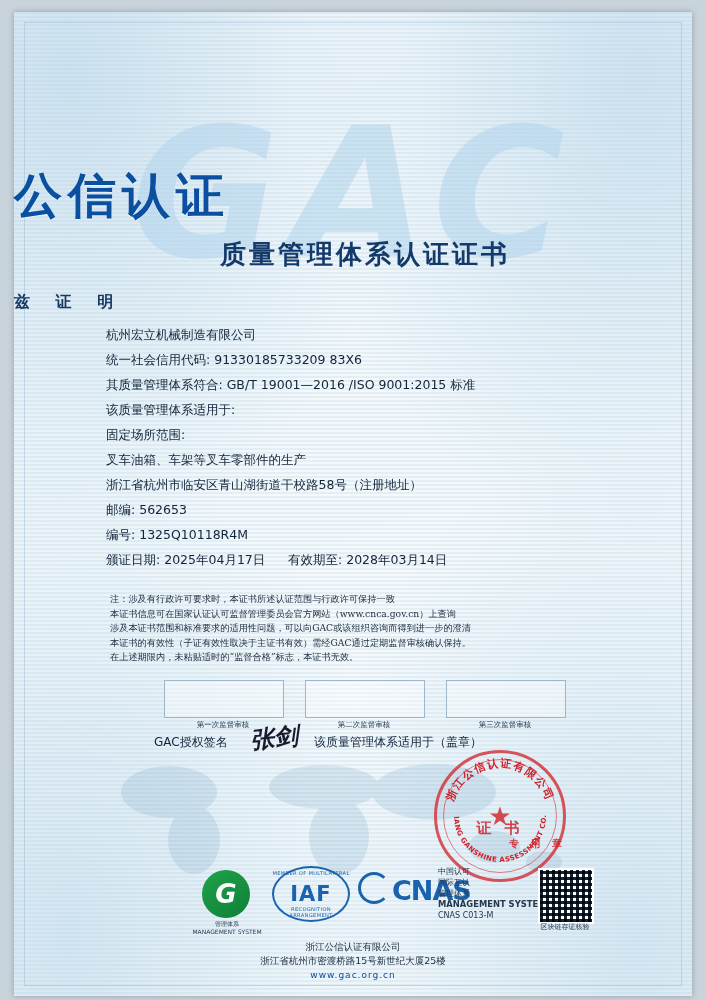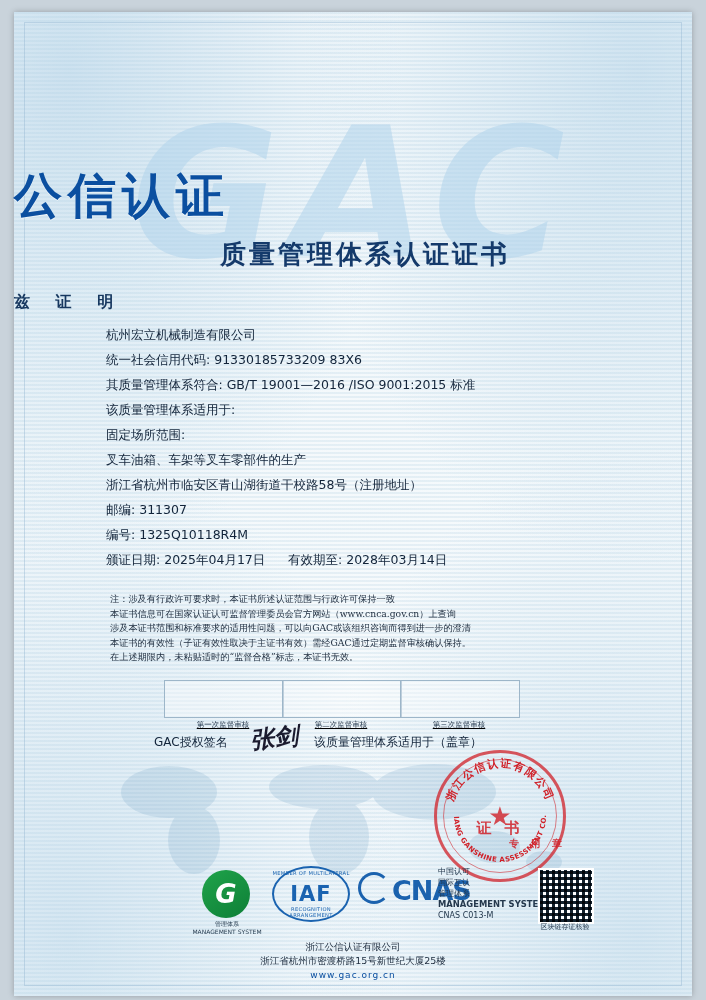--- a/index.html
+++ b/index.html
@@ -158,22 +158,21 @@
     color: #1b2a3c;
   }
   .notes div { white-space: nowrap; }
 
   .surv-boxes {
     position: absolute;
     left: 150px;
     top: 668px;
     width: 400px;
     display: flex;
-    justify-content: flex-start;
-    text-decoration: underline;
+    justify-content: space-between;
   }
   .surv-box {
     width: 118px;
   }
   .surv-box .box {
     width: 118px;
     height: 36px;
     border: 1px solid #9db6c9;
     background: rgba(255,255,255,0.35);
   }
@@ -441,21 +440,21 @@
       <div class="attest">兹 证 明</div>
 
       <div class="body-block">
         <div>杭州宏立机械制造有限公司</div>
         <div>统一社会信用代码: 91330185733209 83X6</div>
         <div>其质量管理体系符合: GB/T 19001—2016 /ISO 9001:2015 标准</div>
         <div>该质量管理体系适用于:</div>
         <div>固定场所范围:</div>
         <div>叉车油箱、车架等叉车零部件的生产</div>
         <div>浙江省杭州市临安区青山湖街道干校路58号（注册地址）</div>
-        <div>邮编: 311307</div>
+        <div>邮编: 562653</div>
         <div>编号: 1325Q10118R4M</div>
         <div class="row-dates">
           <span>颁证日期: 2025年04月17日</span>
           <span class="valid">有效期至: 2028年03月14日</span>
         </div>
       </div>
 
       <div class="notes">
         <div>注：涉及有行政许可要求时，本证书所述认证范围与行政许可保持一致</div>
         <div>本证书信息可在国家认证认可监督管理委员会官方网站（www.cnca.gov.cn）上查询</div>

